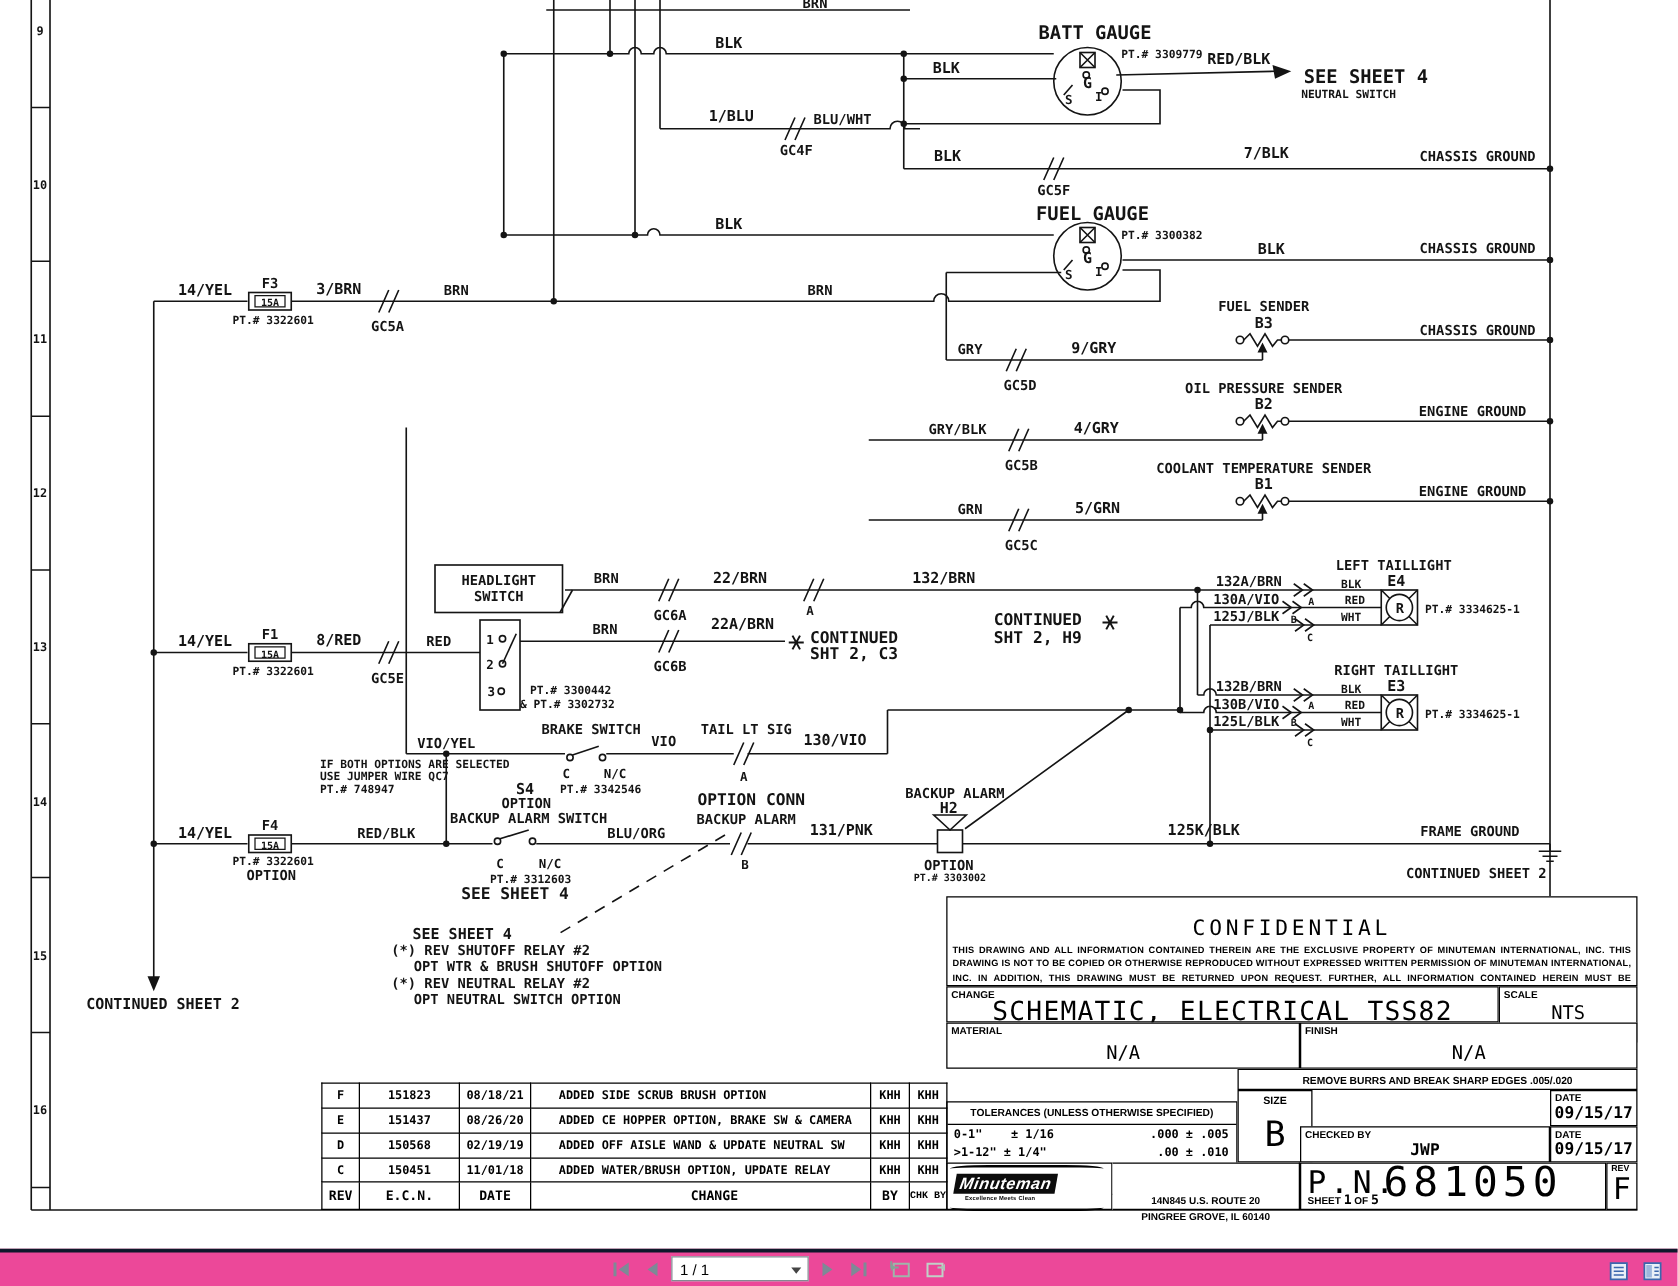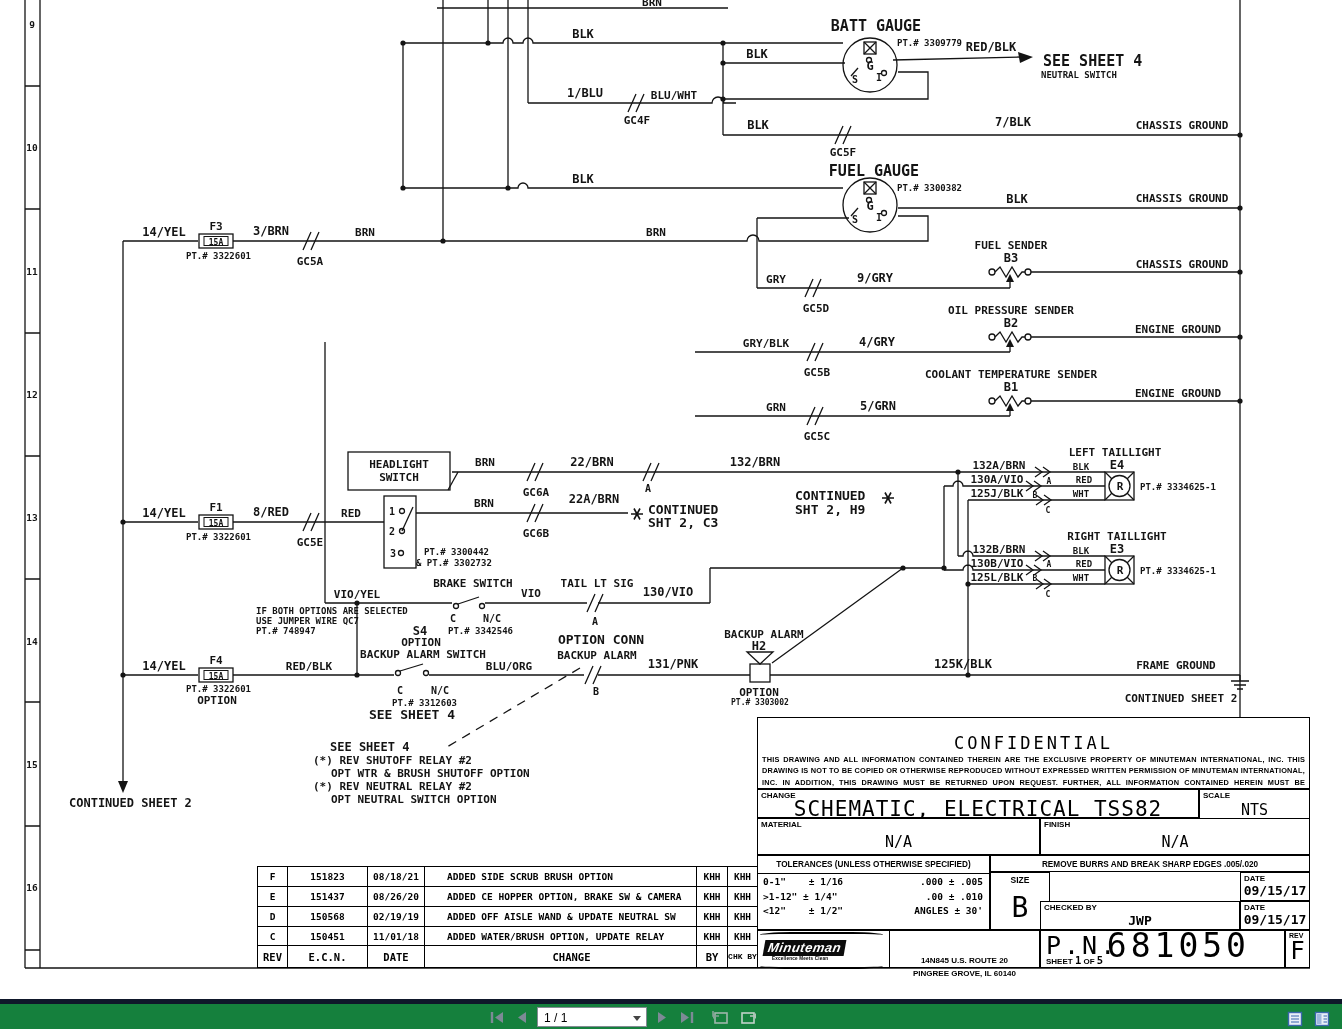--- a/index.html
+++ b/index.html
@@ -34,22 +34,22 @@
     font-size:13px;padding:0 4px 1px 4px;transform:skewX(-10deg);letter-spacing:.5px;margin-left:6px;}
   .logo-tag{font:bold 4.6px "Liberation Sans",sans-serif;margin-left:14px;letter-spacing:.2px;}
   
   table.rev{position:absolute;left:257px;top:866px;width:500px;height:102px;border-collapse:collapse;
     table-layout:fixed;font:bold 9.5px "DejaVu Sans Mono",monospace;}
   table.rev td{border:1.5px solid #000;text-align:center;padding:0;overflow:hidden;white-space:nowrap;}
   table.rev td.chg{text-align:left;padding-left:22px;}
   table.rev tr.foot td{font:bold 10.5px "DejaVu Sans Mono",monospace;}
   table.rev tr.foot td.chkby{font-size:8px;line-height:1;font-family:Liberation Mono, monospace;}
   
-  .toolbar{position:absolute;left:0;top:999px;width:1342px;height:30px;background:#15803d;
-    border-top:5px solid #0f172a;box-sizing:border-box;}
+  .toolbar{position:absolute;left:0;top:999px;width:1342px;height:30px;background:#ec4899;
+    border-top:3px solid #0f172a;box-sizing:border-box;}
   .tb-center{position:absolute;left:488px;top:3px;display:flex;gap:7px;align-items:center;}
   .tb-right{position:absolute;right:10px;top:5px;display:flex;gap:7px;align-items:center;}
   .tbtn{background:transparent;border:none;padding:2px;margin:0;cursor:pointer;line-height:0;}
   .pagebox{width:110px;height:20px;background:#fff;border:1px solid #848a93;box-sizing:border-box;
     position:relative;font:12px "Liberation Sans",sans-serif;}
   .pagebox .ptxt{position:absolute;left:6px;top:3px;}
   .pagebox .caret{position:absolute;right:5px;top:8px;width:0;height:0;border-left:4px solid transparent;
     border-right:4px solid transparent;border-top:5px solid #444;}
 </style>
 </head>
@@ -407,21 +407,21 @@
     <div class="scale-val">NTS</div>
   </div>
   <div class="tbcell" style="left:757px;top:818px;width:283px;height:37px;">
     <span class="celltag">MATERIAL</span>
     <div class="na-val">N/A</div>
   </div>
   <div class="tbcell" style="left:1040px;top:818px;width:270px;height:37px;">
     <span class="celltag">FINISH</span>
     <div class="na-val">N/A</div>
   </div>
-  <div class="tbcell" style="left:757px;top:855px;width:233px;height:75px;">
+  <div class="tbcell" style="left:757px;top:881px;width:233px;height:75px;">
     <div class="tol-head">TOLERANCES (UNLESS OTHERWISE SPECIFIED)</div>
     <div id="tol-left" class="tol-line" style="position:absolute;left:5px;top:19px;"><div>0-1"    ± 1/16</div><div>&gt;1-12" ± 1/4"</div><div>&lt;12"    ± 1/2"</div></div>
     <div id="tol-right" class="tol-line" style="position:absolute;right:6px;top:19px;text-align:right;"><div>.000 ± .005</div><div>  .00 ± .010</div><div>ANGLES ± 30'</div></div>
   </div>
   <div class="tbcell" style="left:990px;top:855px;width:320px;height:17px;">
     <div class="burrs">REMOVE BURRS AND BREAK SHARP EDGES .005/.020</div>
   </div>
   <div class="tbcell" style="left:990px;top:872px;width:60px;height:58px;">
     <div style="text-align:center;font:bold 8.5px 'Liberation Sans',sans-serif;margin-top:2px;">SIZE</div>
     <div class="size-b">B</div>

